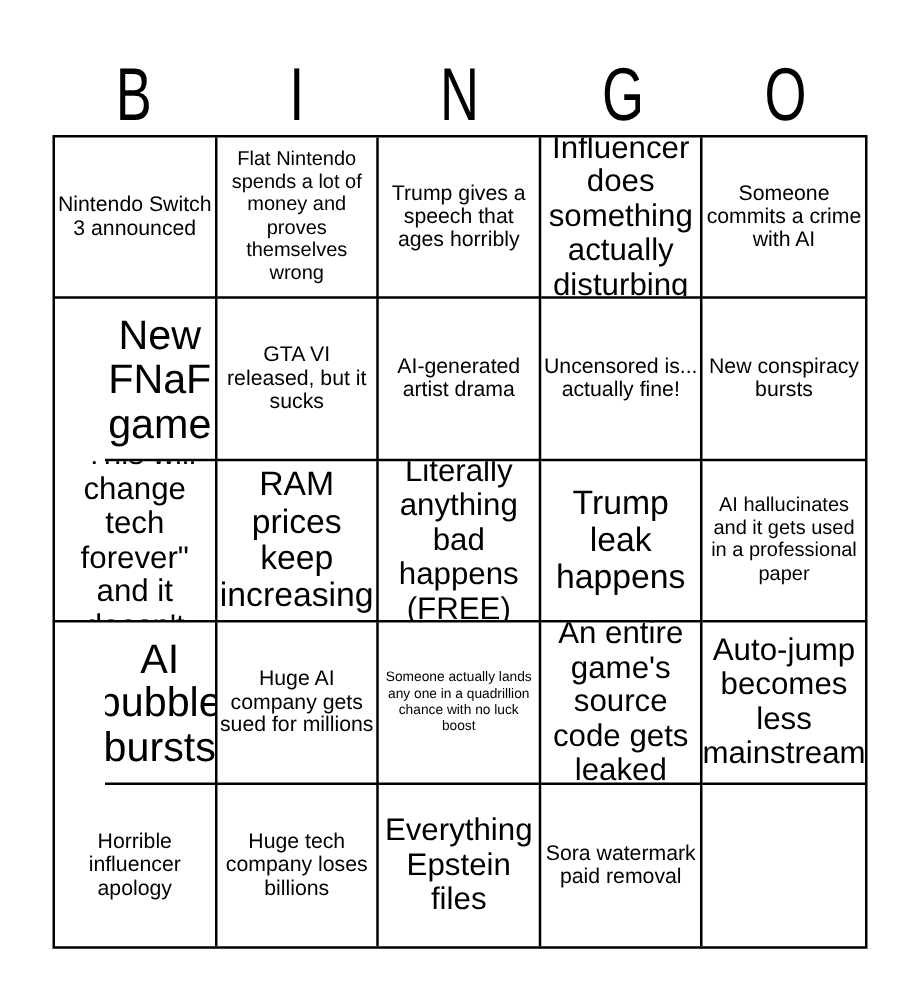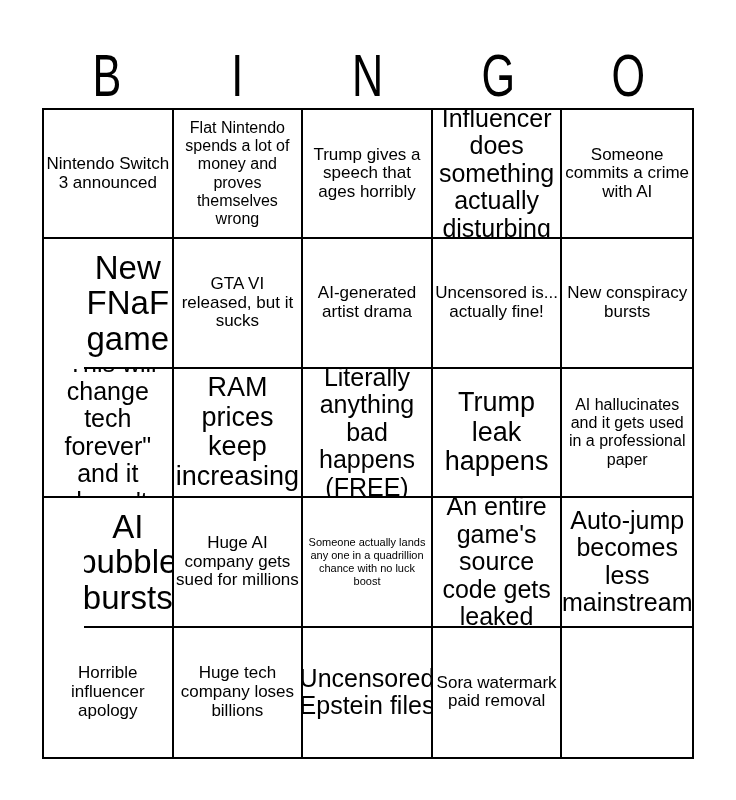--- a/index.html
+++ b/index.html
@@ -84,17 +84,17 @@
     <div class="cell xs">AI hallucinates and it gets used in a professional paper</div>
 
     <div class="cell xl">AI bubble bursts</div>
     <div class="cell md">Huge AI company gets sued for millions</div>
     <div class="cell xxs">Someone actually lands any one in a quadrillion chance with no luck boost</div>
     <div class="cell sm">An entire game's source code gets leaked</div>
     <div class="cell sm">Auto-jump becomes less mainstream</div>
 
     <div class="cell md">Horrible influencer apology</div>
     <div class="cell md">Huge tech company loses billions</div>
-    <div class="cell sm">Uncensored Epstein files</div>
+    <div class="cell sm">Everything Epstein files</div>
     <div class="cell md">Sora watermark paid removal</div>
   </div>
 
 </div>
 
 </body></html>

